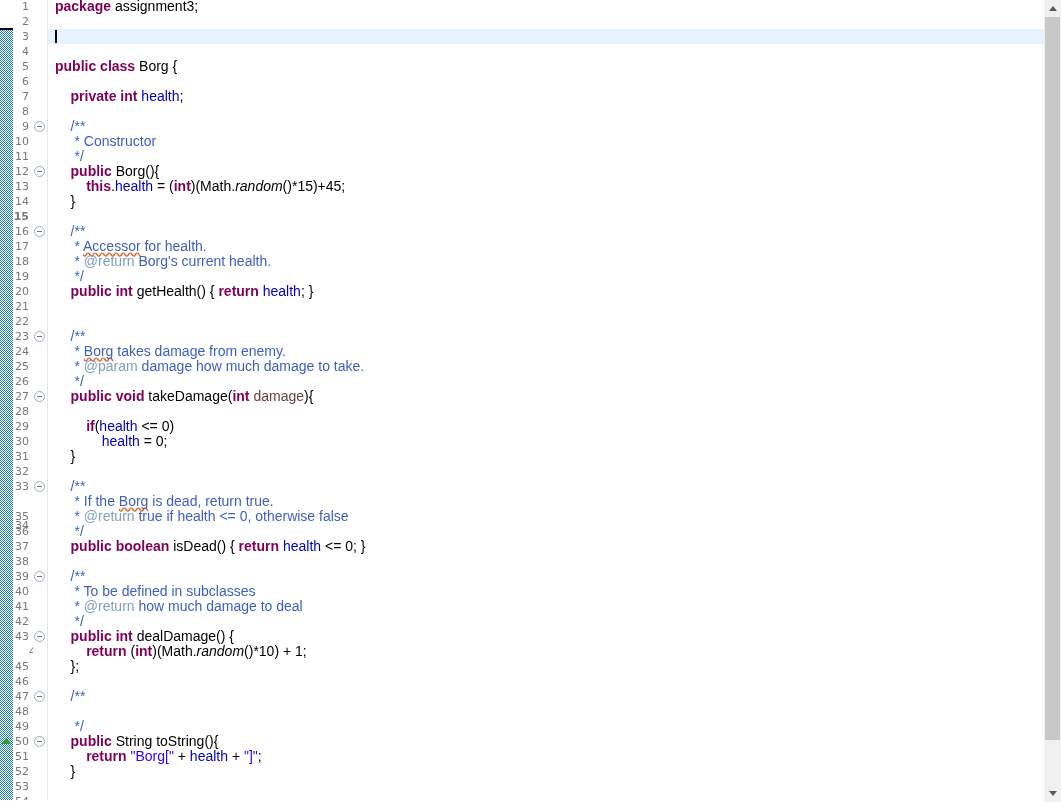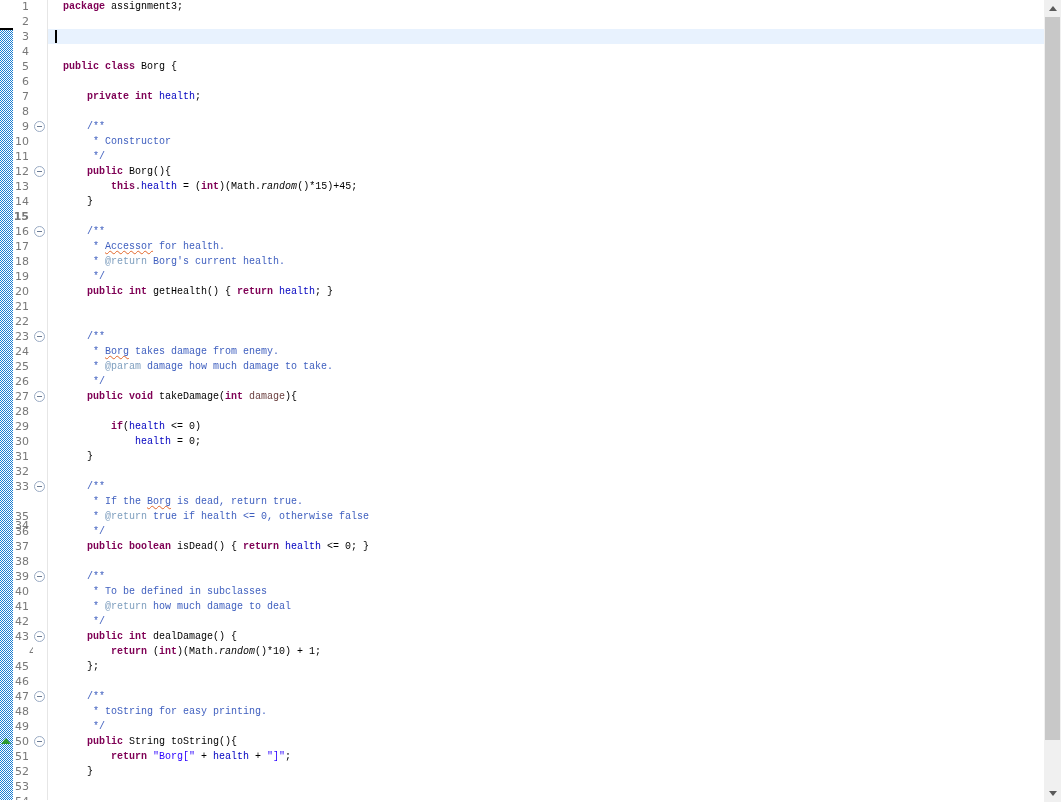--- a/index.html
+++ b/index.html
@@ -124,25 +124,25 @@
     border-left: 1px solid #e6e6e6;
   }
   .cur-line-hl {
     position: absolute;
     left: 0; right: 0;
     height: 15px;
     background: #e8f2fe;
   }
   .code-line {
     position: absolute;
-    left: 8px;
+    left: 0;
     height: 15px;
     line-height: 15px;
-    font-family: Liberation Mono, monospace;
-    font-size: 10px;
+    font-family: Liberation Sans, sans-serif;
+    font-size: 14px;
     white-space: pre;
     color: #000000;
     padding-left: 7px;
   }
   .caret {
     position: absolute;
     width: 2px;
     height: 13px;
     background: #000000;
   }
@@ -326,21 +326,20 @@
       <div class="code-line" style="top: 554px;"></div>
       <div class="code-line" style="top: 569px;"><span class="cmt">    /**</span></div>
       <div class="code-line" style="top: 584px;"><span class="cmt">     * To be defined in subclasses</span></div>
       <div class="code-line" style="top: 599px;"><span class="cmt">     * </span><span class="tag">@return</span><span class="cmt"> how much damage to deal</span></div>
       <div class="code-line" style="top: 614px;"><span class="cmt">     */</span></div>
       <div class="code-line" style="top: 629px;"><span class="plain">    </span><span class="kw">public int </span><span class="plain">dealDamage() {</span></div>
       <div class="code-line" style="top: 644px;"><span class="plain">        </span><span class="kw">return </span><span class="plain">(</span><span class="kw">int</span><span class="plain">)(Math.</span><span class="stat">random</span><span class="plain">()*10) + 1;</span></div>
       <div class="code-line" style="top: 659px;"><span class="plain">    };</span></div>
       <div class="code-line" style="top: 674px;"></div>
       <div class="code-line" style="top: 689px;"><span class="cmt">    /**</span></div>
-      <div class="code-line" style="top: 704px;"><span class="cmt">     * toString for easy printing.</span></div>
       <div class="code-line" style="top: 719px;"><span class="cmt">     */</span></div>
       <div class="code-line" style="top: 734px;"><span class="plain">    </span><span class="kw">public </span><span class="plain">String toString(){</span></div>
       <div class="code-line" style="top: 749px;"><span class="plain">        </span><span class="kw">return </span><span class="str">"Borg["</span><span class="plain"> + </span><span class="fld">health</span><span class="plain"> + </span><span class="str">"]"</span><span class="plain">;</span></div>
       <div class="code-line" style="top: 764px;"><span class="plain">    }</span></div>
       <div class="code-line" style="top: 779px;"></div>
       <div class="code-line" style="top: 794px;"></div>
       <div class="caret" style="top: 30px; left: 7px;"></div>
     </div>
 
   <div class="vscroll">

